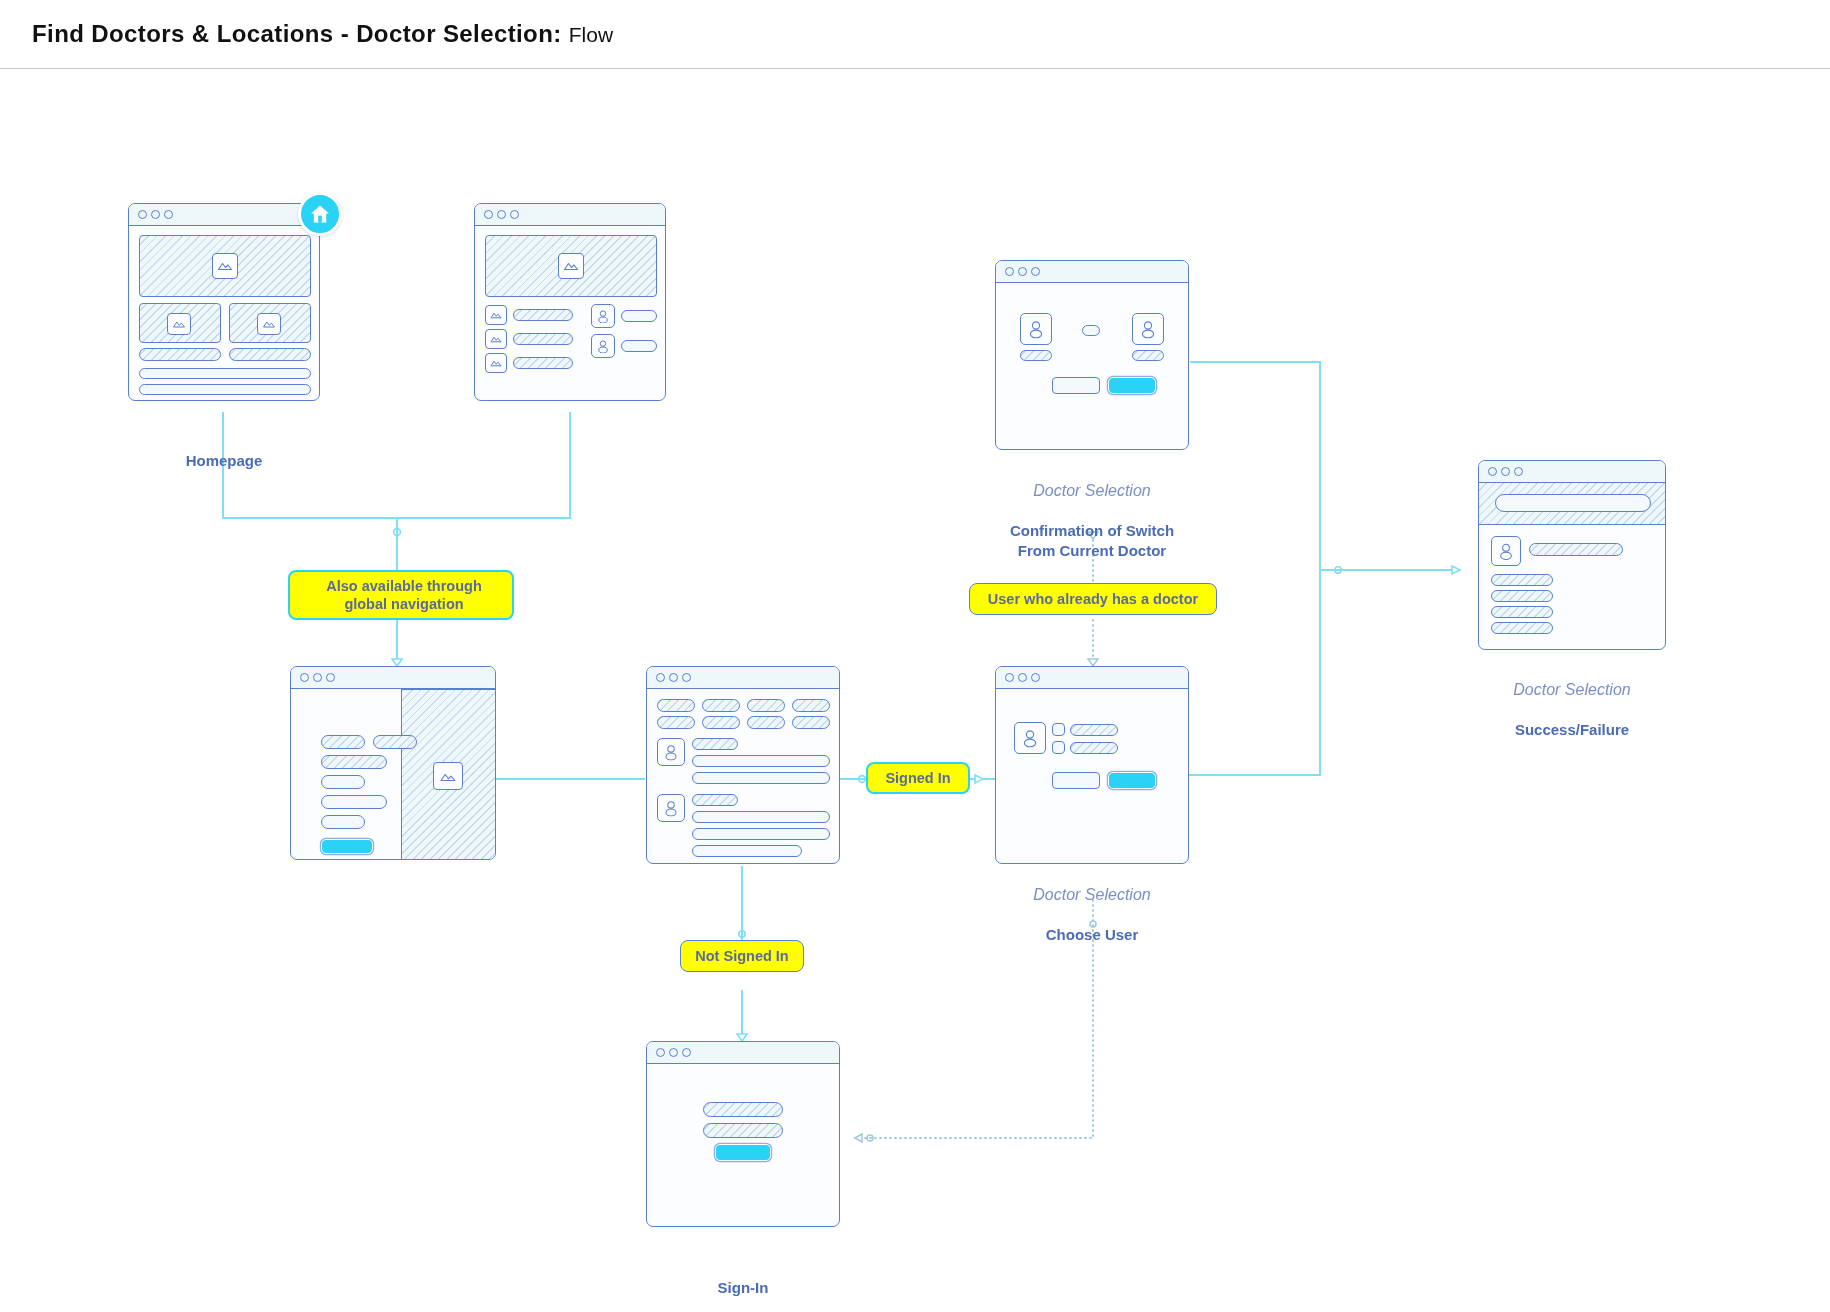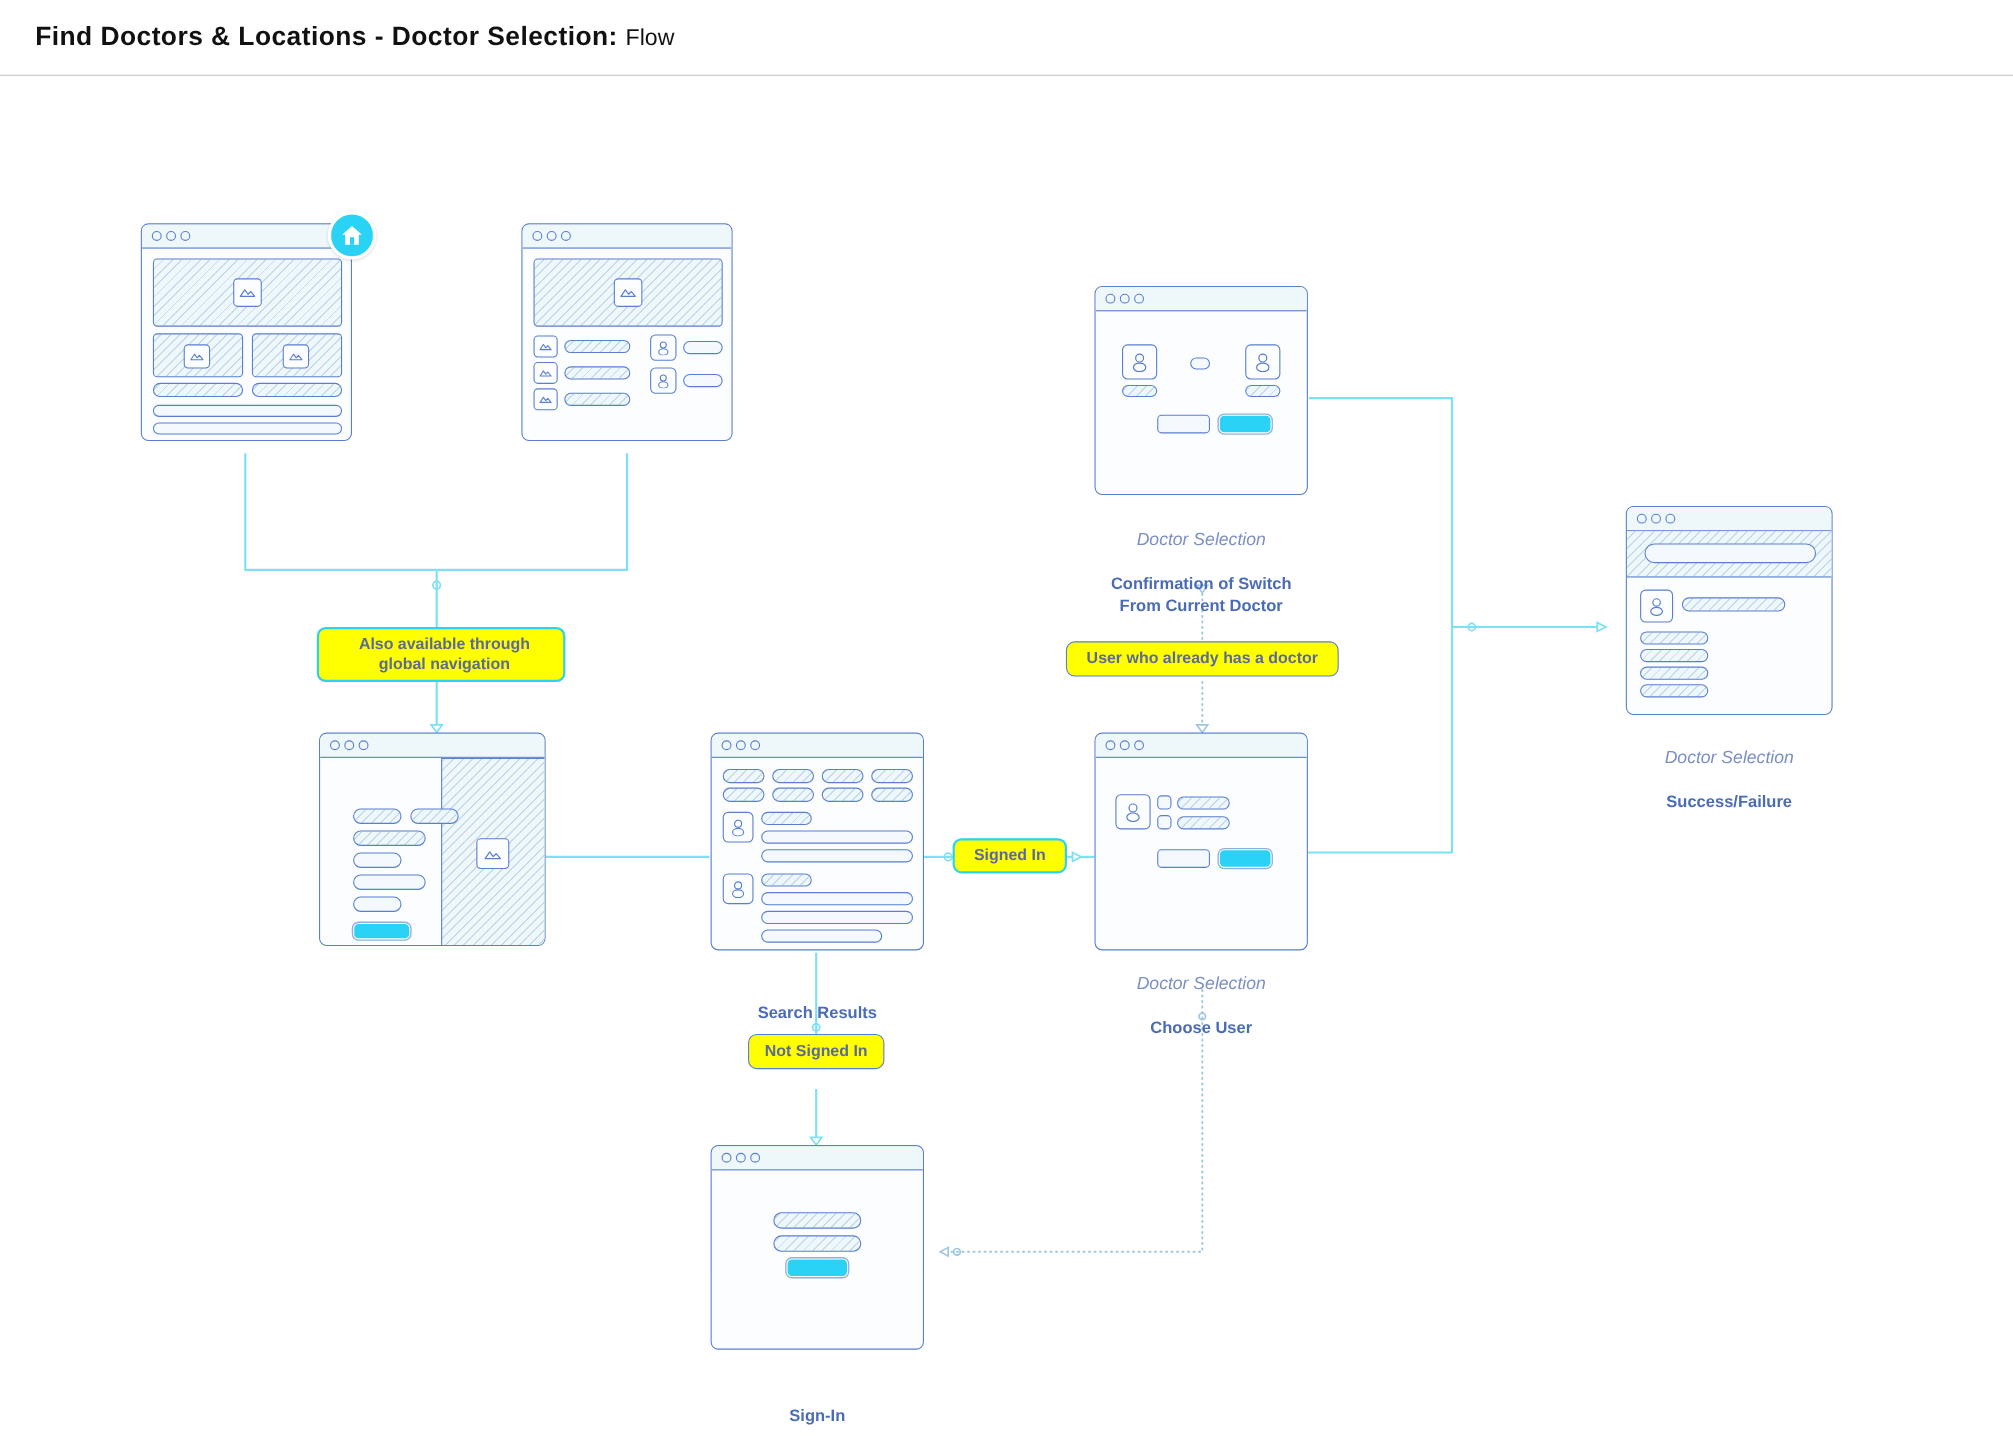--- a/index.html
+++ b/index.html
@@ -263,20 +263,24 @@
 
     <div class="bx plain pill" style="left:10px; top:164px; width:172px; height:11px;"></div>
     <div class="bx plain pill" style="left:10px; top:180px; width:172px; height:11px;"></div>
   </div>
   <div id="home-badge" style="left:298px; top:192px;">
     <svg width="22" height="21" viewBox="0 0 22 21">
       <path d="M11 2 L20 10 L17.2 10 L17.2 19 L4.8 19 L4.8 10 L2 10 Z" fill="#ffffff"></path>
       <rect x="9.2" y="12.2" width="3.6" height="6.8" fill="#2ad2f5"></rect>
     </svg>
   </div>
+  <div class="caption" style="left:128px; top:411px; width:192px;">
+    <span class="pre"></span>
+    <span>Homepage</span>
+  </div>
 
   <div class="win" style="left:474px; top:203px; width:192px; height:198px;">
     <div class="chrome">
       <div class="dots">
           <i></i>
           <i></i>
           <i></i>
         </div>
     </div>
     <div class="bx hatch" style="left:10px; top:31px; width:172px; height:62px;"></div>
@@ -380,24 +384,20 @@
       <svg width="17" height="17" viewBox="0 0 17 17">
         <circle cx="8.5" cy="5.4" r="3.2" fill="none" stroke="#5a7fd0" stroke-width="1.05"></circle>
         <ellipse cx="8.5" cy="13" r="5" rx="5" ry="3.5" fill="none" stroke="#5a7fd0" stroke-width="1.05"></ellipse>
       </svg>
     </div>
     <div class="bx hatch pill" style="left:45px; top:127px; width:46px; height:12px;"></div>
     <div class="bx plain pill" style="left:45px; top:144px; width:138px; height:12px;"></div>
     <div class="bx plain pill" style="left:45px; top:161px; width:138px; height:12px;"></div>
     <div class="bx plain pill" style="left:45px; top:178px; width:110px; height:12px;"></div>
   </div>
-  <div class="caption" style="left:646px; top:871px; width:194px;">
-    <span class="pre"></span>
-    <span>Search Results</span>
-  </div>
 
   <div class="note cyan" style="left:866px; top:762px; width:104px; height:32px;">
     <span>Signed In</span>
   </div>
 
   <div class="note blue" style="left:680px; top:940px; width:124px; height:32px;">
     <span>Not Signed In</span>
   </div>
 
   <div class="note blue" style="left:969px; top:583px; width:248px; height:32px;">

